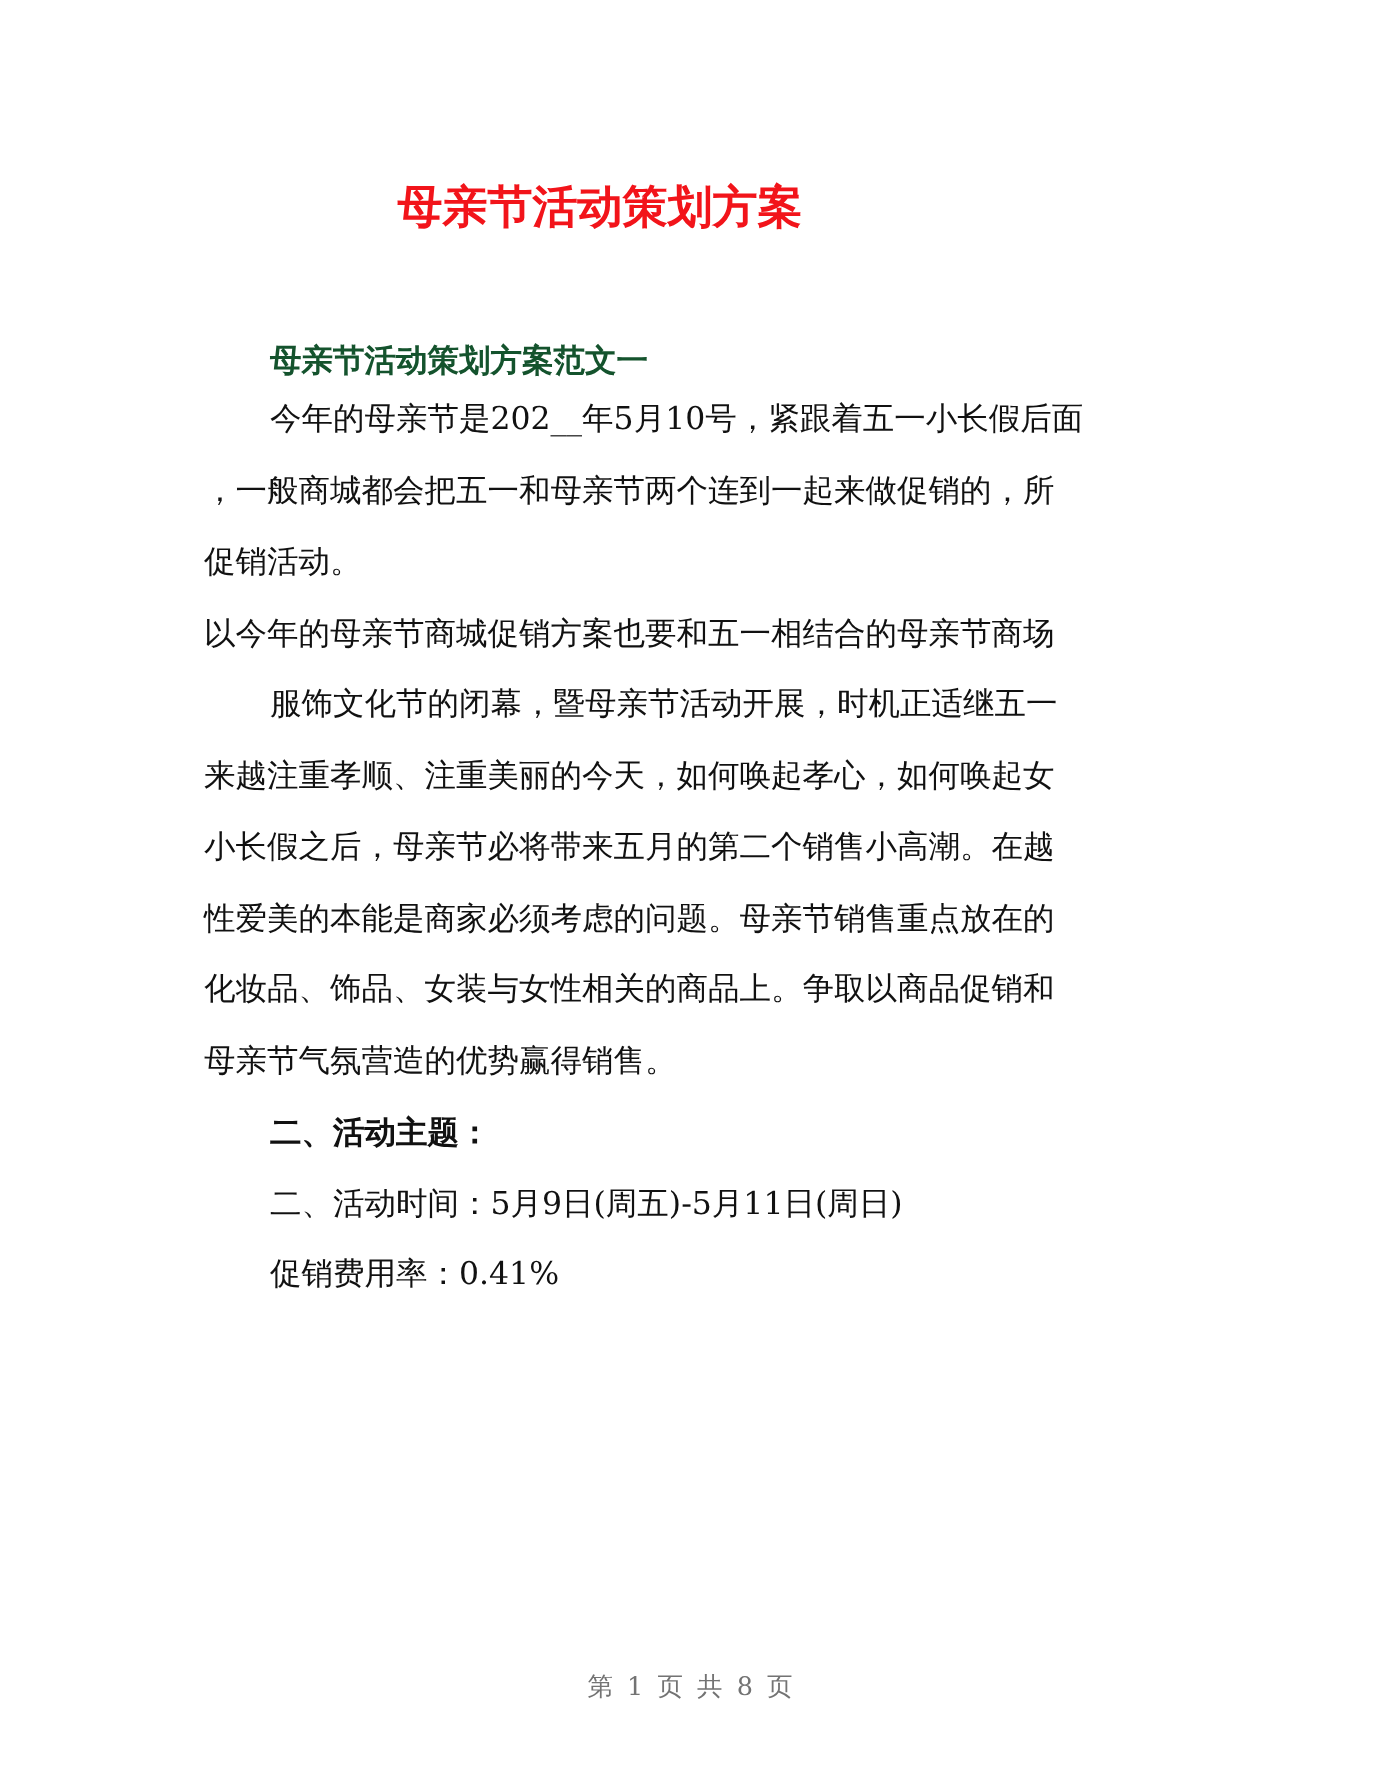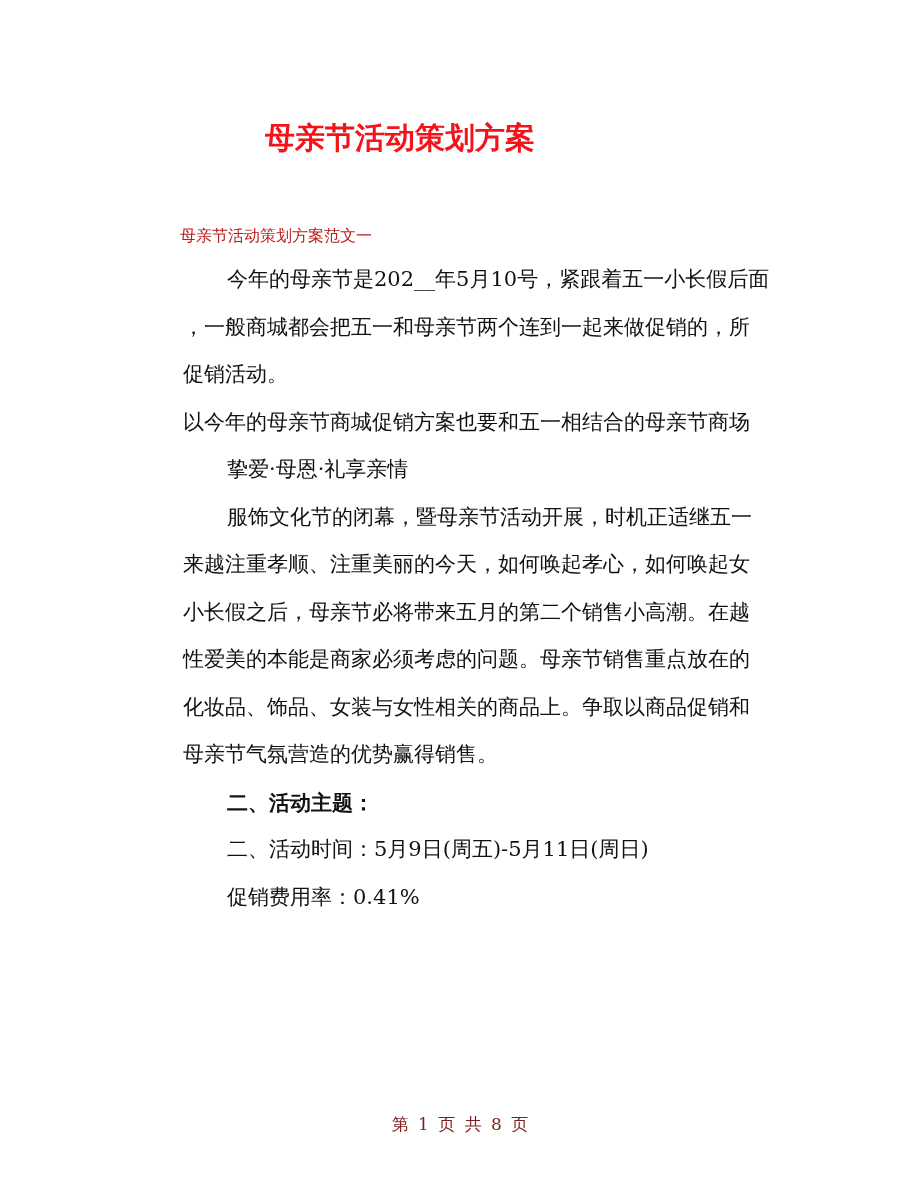--- a/index.html
+++ b/index.html
@@ -2,43 +2,42 @@
 <html><head>
 <meta charset="utf-8">
 <style>
   html, body { margin: 0; padding: 0; background: #ffffff; }
   body { width: 920px; height: 1191px; position: relative; overflow: hidden;
          font-family: "DejaVu Serif", "Liberation Serif", serif; color: #111; }
   .title { position: absolute; top: 118px; left: 0; width: 800px; text-align: center;
            font-family: "DejaVu Sans", "Liberation Sans", sans-serif; font-weight: bold;
            font-size: 30px; color: #f2141a; letter-spacing: 0px; }
   .subtitle { position: absolute; top: 226px; left: 180px;
-              font-family: "DejaVu Sans", "Liberation Sans", sans-serif; font-weight: normal;
-              font-size: 16px; color: #b91c1c; }
+              font-family: "DejaVu Sans", "Liberation Sans", sans-serif; font-weight: bold;
+              font-size: 21px; color: #14532d; }
   .body { position: absolute; left: 136px; width: 650px; font-size: 21px; line-height: 47.5px; }
-  .line { white-space: nowrap; height: 47.5px; margin-left: 47px; }
+  .line { white-space: nowrap; height: 47.5px; }
   .ind { padding-left: 44px; }
   .bold { font-weight: bold; }
   .gap { display: inline-block; width: 54px; }
   .footer { position: absolute; top: 1113px; left: 0; width: 920px; text-align: center;
-            font-size: 17px; color: #7f1d1d; word-spacing: 4px; }
+            font-size: 17px; color: #737373; word-spacing: 4px; }
 </style>
 </head>
 <body>
 
 <div class="title">母亲节活动策划方案</div>
 <div class="subtitle">母亲节活动策划方案范文一</div>
 
 <div class="body" style="top:256px;">
   <div class="line ind">今年的母亲节是202__年5月10号，紧跟着五一小长假后面</div>
   <div class="line">，一般商城都会把五一和母亲节两个连到一起来做促销的，所</div>
   <div class="line">促销活动。</div>
   <div class="line">以今年的母亲节商城促销方案也要和五一相结合的母亲节商场</div>
 
-  <div class="line ind">挚爱·母恩·礼享亲情</div>
 
   <div class="line ind">服饰文化节的闭幕，暨母亲节活动开展，时机正适继五一</div>
   <div class="line">来越注重孝顺、注重美丽的今天，如何唤起孝心，如何唤起女</div>
   <div class="line">小长假之后，母亲节必将带来五月的第二个销售小高潮。在越</div>
   <div class="line">性爱美的本能是商家必须考虑的问题。母亲节销售重点放在的</div>
   <div class="line">化妆品、饰品、女装与女性相关的商品上。争取以商品促销和</div>
   <div class="line">母亲节气氛营造的优势赢得销售。</div>
 
   <div class="line ind bold">二、活动主题：</div>
   <div class="line ind">二、活动时间：5月9日(周五)-5月11日(周日)</div>

